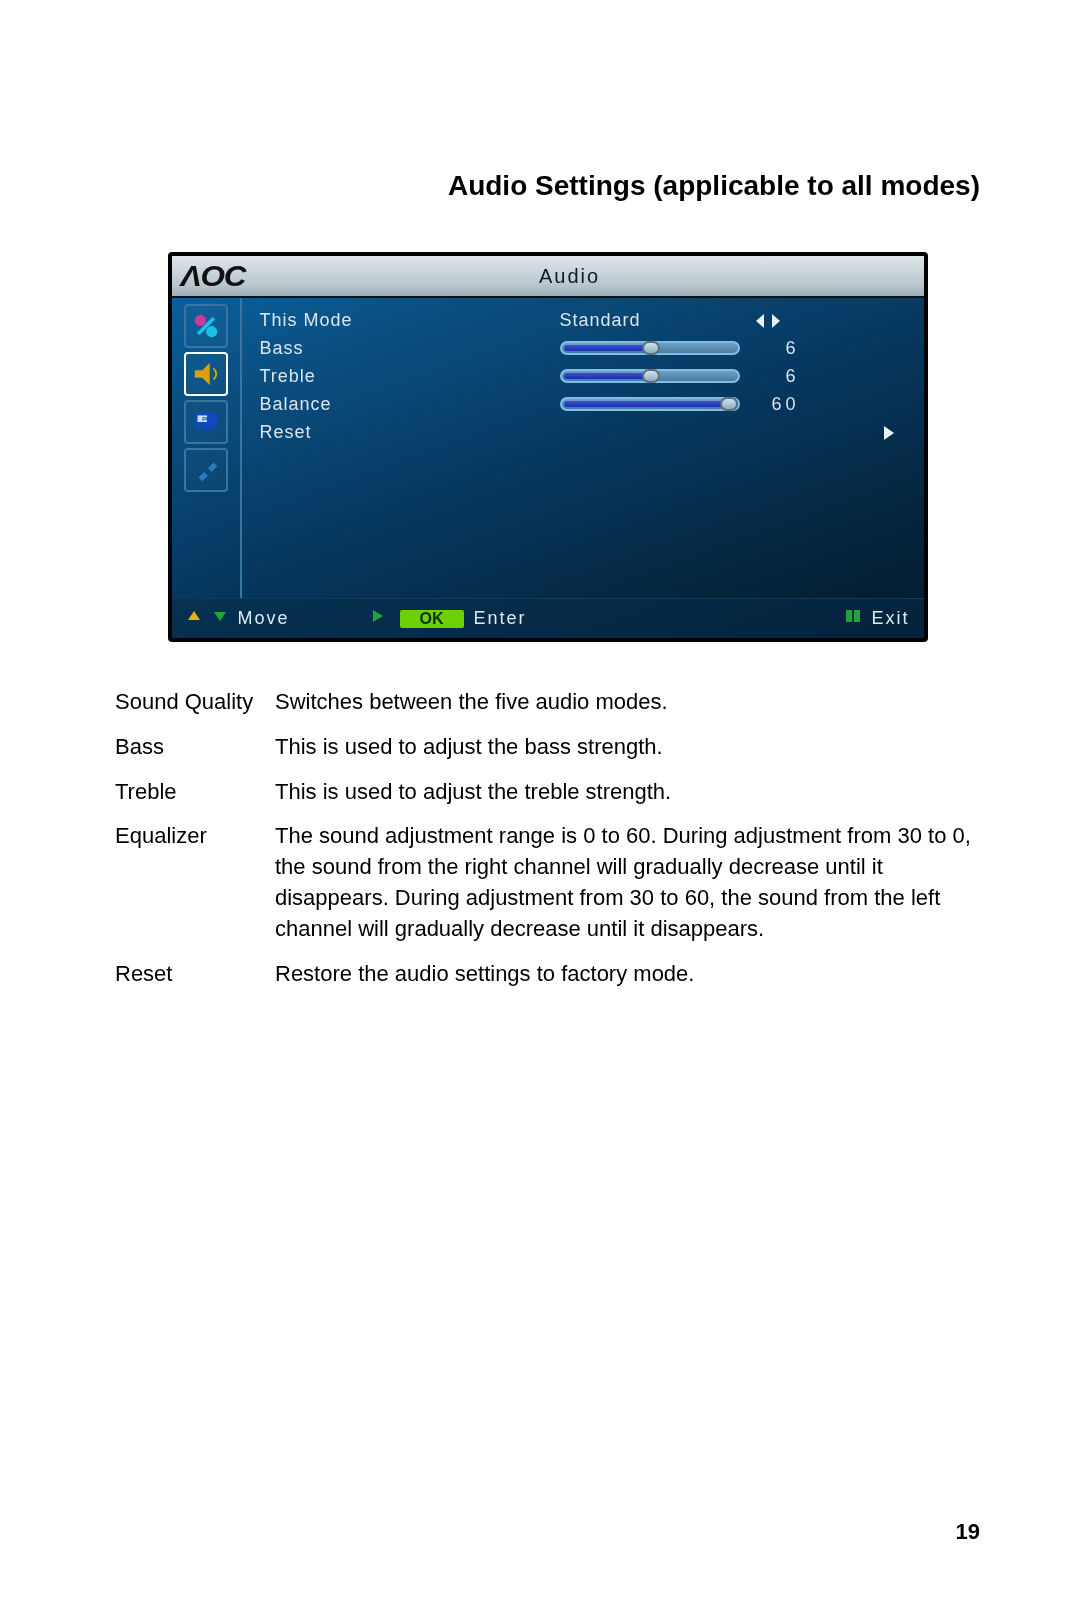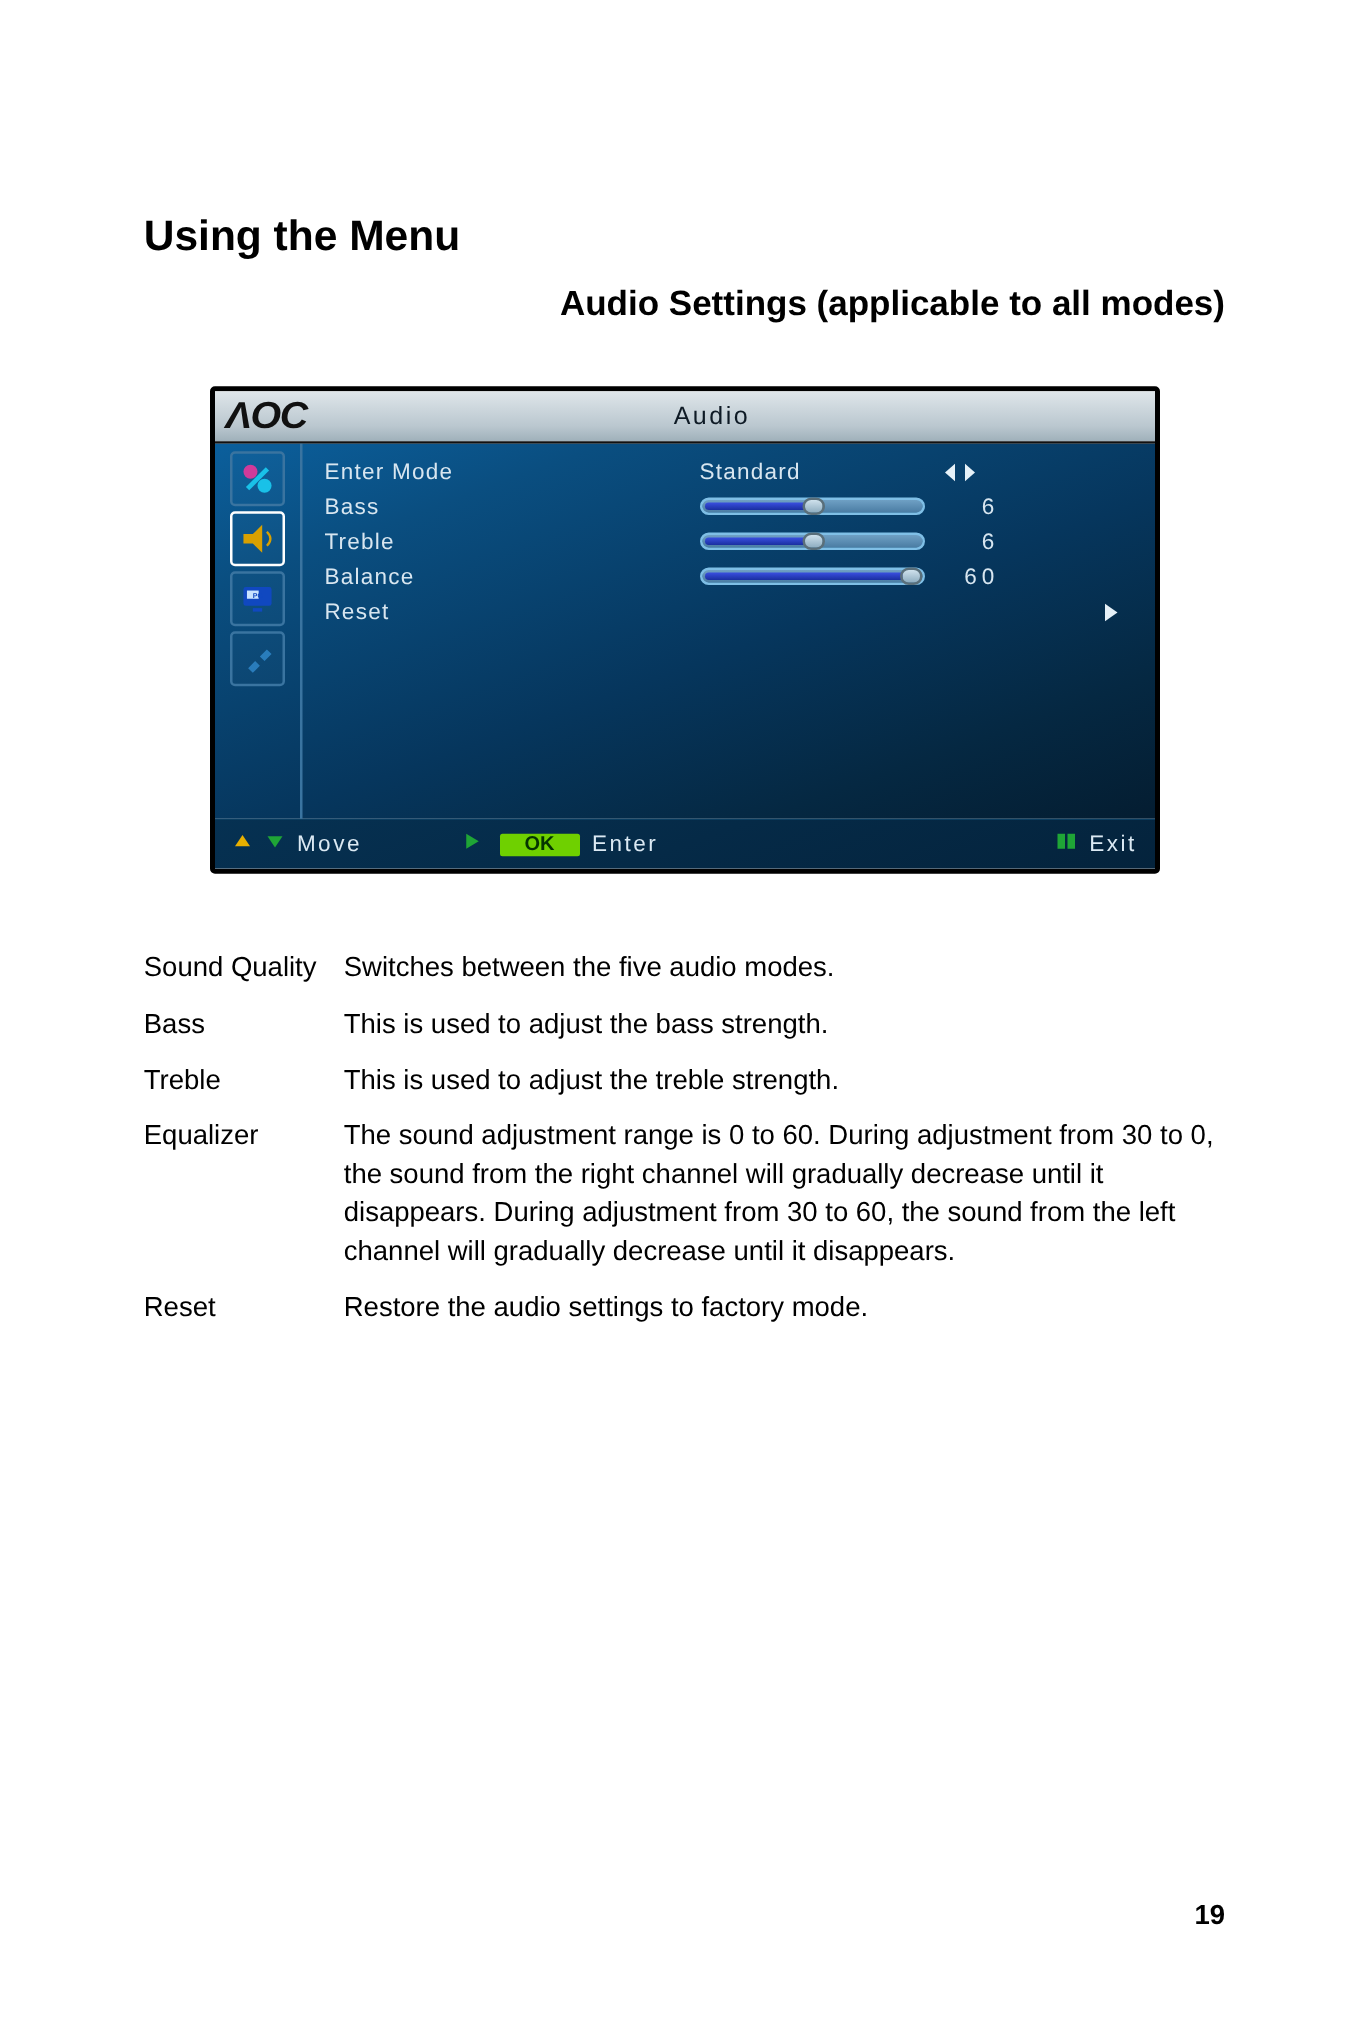--- a/index.html
+++ b/index.html
@@ -21,21 +21,21 @@
   }
   .heading2 {
     font-size: 28px;
     font-weight: bold;
     color: #000;
     margin-bottom: 50px;
     text-align: right;
   }
   .osd-frame {
     width: 760px;
-    margin: 0 auto 60px auto;
+    margin: 0 auto 45px auto;
     border: 4px solid #000;
     border-radius: 4px;
     overflow: hidden;
   }
   .osd-titlebar {
     display: flex;
     align-items: center;
     height: 42px;
     background: linear-gradient(#dfe6ea 0%, #bac7cf 70%, #9fb0ba 100%);
     border-bottom: 2px solid #111;
@@ -179,21 +179,20 @@
     right: 100px;
     bottom: 77px;
     font-size: 22px;
     font-weight: bold;
   }
 </style>
 </head>
 <body>
 
 <div class="page">
-  <h1 class="heading1">Using the Menu</h1>
   <h2 class="heading2">Audio Settings (applicable to all modes)</h2>
 
   <div class="osd-frame">
     <div class="osd-titlebar">
       <span class="osd-logo">ΛOC</span>
       <span class="osd-title">Audio</span>
     </div>
     <div class="osd-body">
       <div class="osd-sidebar">
         <div class="osd-tab">
@@ -218,21 +217,21 @@
             </svg>
         </div>
         <div class="osd-tab">
           <svg viewBox="0 0 32 32">
               <path d="M8 24 L14 18 L18 22 L12 28 Z M18 14 L24 8 L28 12 L22 18 Z" fill="#2f86c8" opacity="0.85"></path>
             </svg>
         </div>
       </div>
       <div class="osd-content">
         <div class="osd-row">
-          <span class="osd-label">Enter Mode</span>
+          <span class="osd-label">This Mode</span>
           <span style="width:100px"></span>
           <span class="osd-value">Standard</span>
           <span class="osd-arrows">
             <svg width="28" height="18" viewBox="0 0 28 18">
                 <path d="M10 2 L2 9 L10 16 Z" fill="#e6f1f8"></path>
                 <path d="M18 2 L26 9 L18 16 Z" fill="#e6f1f8"></path>
               </svg>
           </span>
         </div>
         <div class="osd-row">

